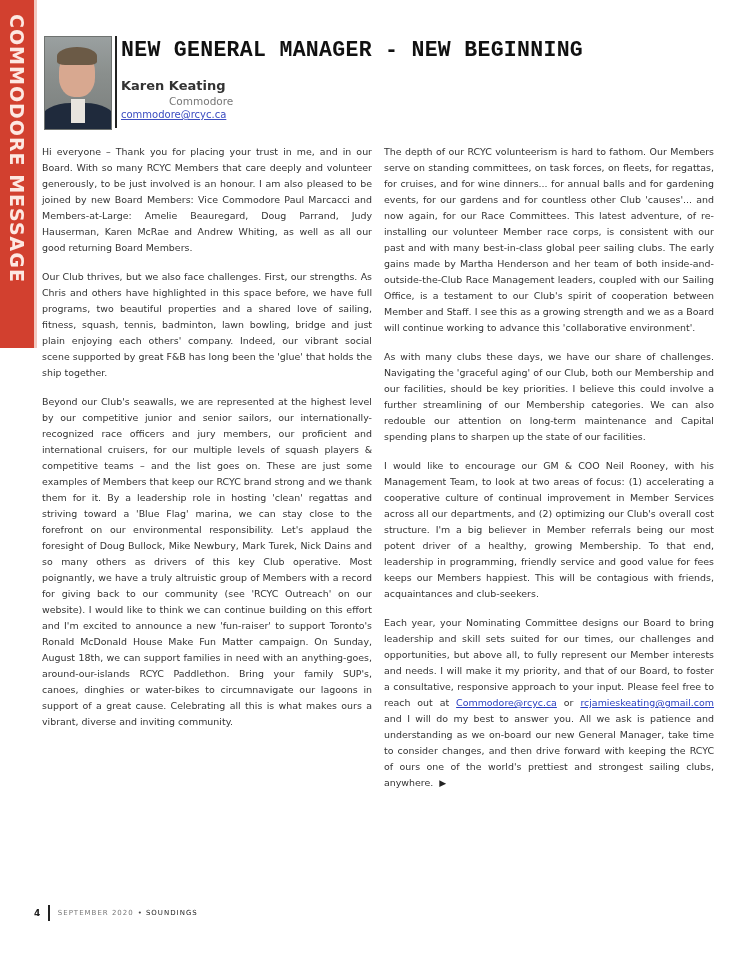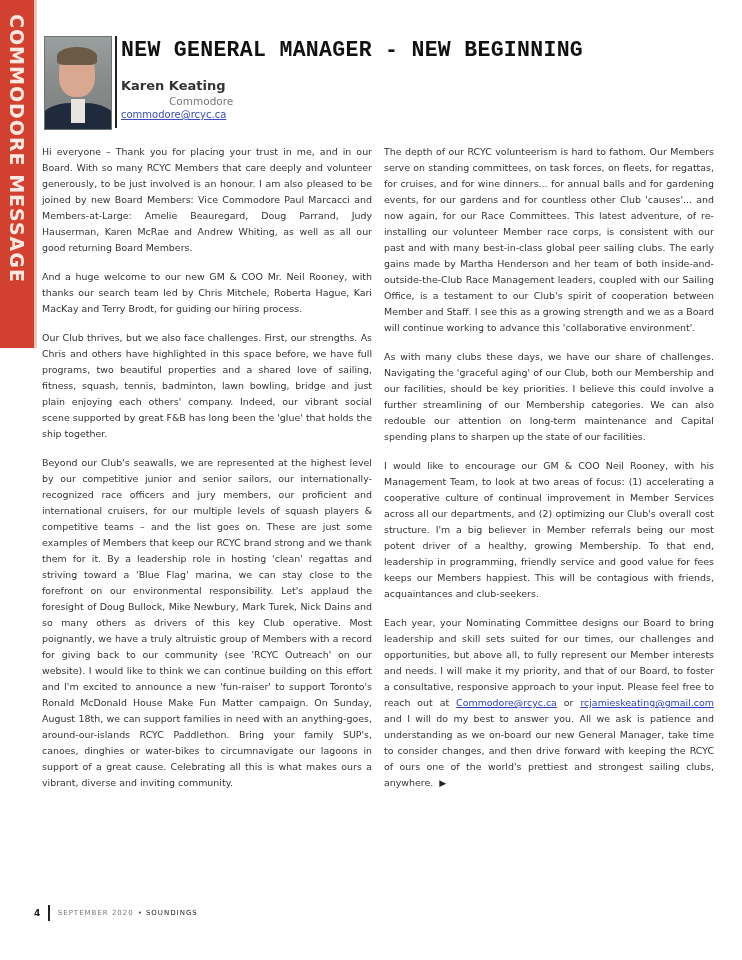--- a/index.html
+++ b/index.html
@@ -64,21 +64,20 @@
 </div>
 <div class="vrule"></div>
 
 <div class="title">NEW GENERAL MANAGER - NEW BEGINNING</div>
 <div class="author-name">Karen Keating</div>
 <div class="author-role">Commodore</div>
 <a class="author-email">commodore@rcyc.ca</a>
 
 <div class="col left">
   <p>Hi everyone – Thank you for placing your trust in me, and in our Board. With so many RCYC Members that care deeply and volunteer generously, to be just involved is an honour. I am also pleased to be joined by new Board Members: Vice Commodore Paul Marcacci and Members-at-Large: Amelie Beauregard, Doug Parrand, Judy Hauserman, Karen McRae and Andrew Whiting, as well as all our good returning Board Members.</p>
-  <p>And a huge welcome to our new GM &amp; COO Mr. Neil Rooney, with thanks our search team led by Chris Mitchele, Roberta Hague, Kari MacKay and Terry Brodt, for guiding our hiring process.</p>
   <p>Our Club thrives, but we also face challenges. First, our strengths. As Chris and others have highlighted in this space before, we have full programs, two beautiful properties and a shared love of sailing, fitness, squash, tennis, badminton, lawn bowling, bridge and just plain enjoying each others' company. Indeed, our vibrant social scene supported by great F&amp;B has long been the 'glue' that holds the ship together.</p>
   <p>Beyond our Club's seawalls, we are represented at the highest level by our competitive junior and senior sailors, our internationally-recognized race officers and jury members, our proficient and international cruisers, for our multiple levels of squash players &amp; competitive teams – and the list goes on. These are just some examples of Members that keep our RCYC brand strong and we thank them for it. By a leadership role in hosting 'clean' regattas and striving toward a 'Blue Flag' marina, we can stay close to the forefront on our environmental responsibility. Let's applaud the foresight of Doug Bullock, Mike Newbury, Mark Turek, Nick Dains and so many others as drivers of this key Club operative. Most poignantly, we have a truly altruistic group of Members with a record for giving back to our community (see 'RCYC Outreach' on our website). I would like to think we can continue building on this effort and I'm excited to announce a new 'fun-raiser' to support Toronto's Ronald McDonald House Make Fun Matter campaign. On Sunday, August 18th, we can support families in need with an anything-goes, around-our-islands RCYC Paddlethon. Bring your family SUP's, canoes, dinghies or water-bikes to circumnavigate our lagoons in support of a great cause. Celebrating all this is what makes ours a vibrant, diverse and inviting community.</p>
 </div>
 
 <div class="col right">
   <p>The depth of our RCYC volunteerism is hard to fathom. Our Members serve on standing committees, on task forces, on fleets, for regattas, for cruises, and for wine dinners... for annual balls and for gardening events, for our gardens and for countless other Club 'causes'... and now again, for our Race Committees. This latest adventure, of re-installing our volunteer Member race corps, is consistent with our past and with many best-in-class global peer sailing clubs. The early gains made by Martha Henderson and her team of both inside-and-outside-the-Club Race Management leaders, coupled with our Sailing Office, is a testament to our Club's spirit of cooperation between Member and Staff. I see this as a growing strength and we as a Board will continue working to advance this 'collaborative environment'.</p>
   <p>As with many clubs these days, we have our share of challenges. Navigating the 'graceful aging' of our Club, both our Membership and our facilities, should be key priorities. I believe this could involve a further streamlining of our Membership categories. We can also redouble our attention on long-term maintenance and Capital spending plans to sharpen up the state of our facilities.</p>
   <p>I would like to encourage our GM &amp; COO Neil Rooney, with his Management Team, to look at two areas of focus: (1) accelerating a cooperative culture of continual improvement in Member Services across all our departments, and (2) optimizing our Club's overall cost structure. I'm a big believer in Member referrals being our most potent driver of a healthy, growing Membership. To that end, leadership in programming, friendly service and good value for fees keeps our Members happiest. This will be contagious with friends, acquaintances and club-seekers.</p>
   <p><span>Each year, your Nominating Committee designs our Board to bring leadership and skill sets suited for our times, our challenges and opportunities, but above all, to fully represent our Member interests and needs. I will make it my priority, and that of our Board, to foster a consultative, responsive approach to your input. Please feel free to reach out at </span><a class="link">Commodore@rcyc.ca</a><span> or </span><a class="link">rcjamieskeating@gmail.com</a><span> and I will do my best to answer you. All we ask is patience and understanding as we on-board our new General Manager, take time to consider changes, and then drive forward with keeping the RCYC of ours one of the world's prettiest and strongest sailing clubs, anywhere.</span><span class="end-mark">▶</span></p>
 </div>

